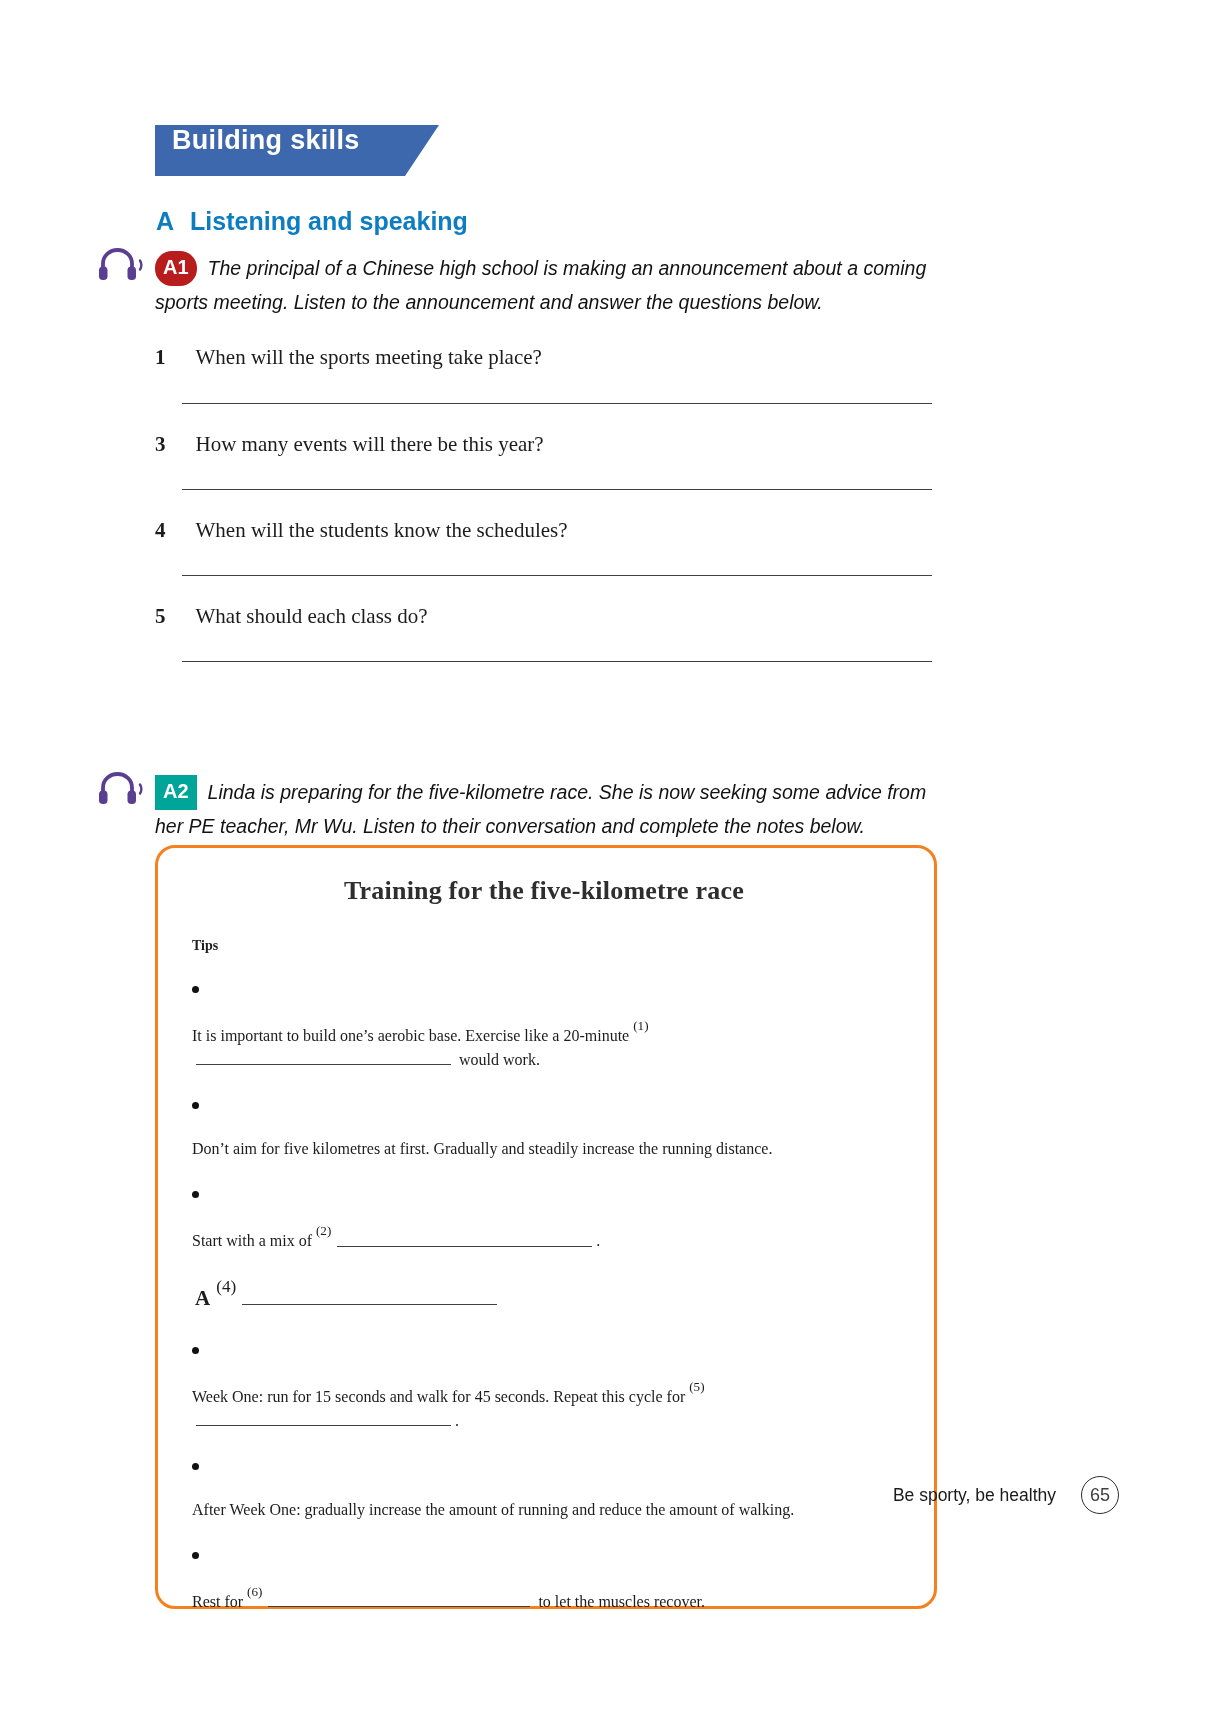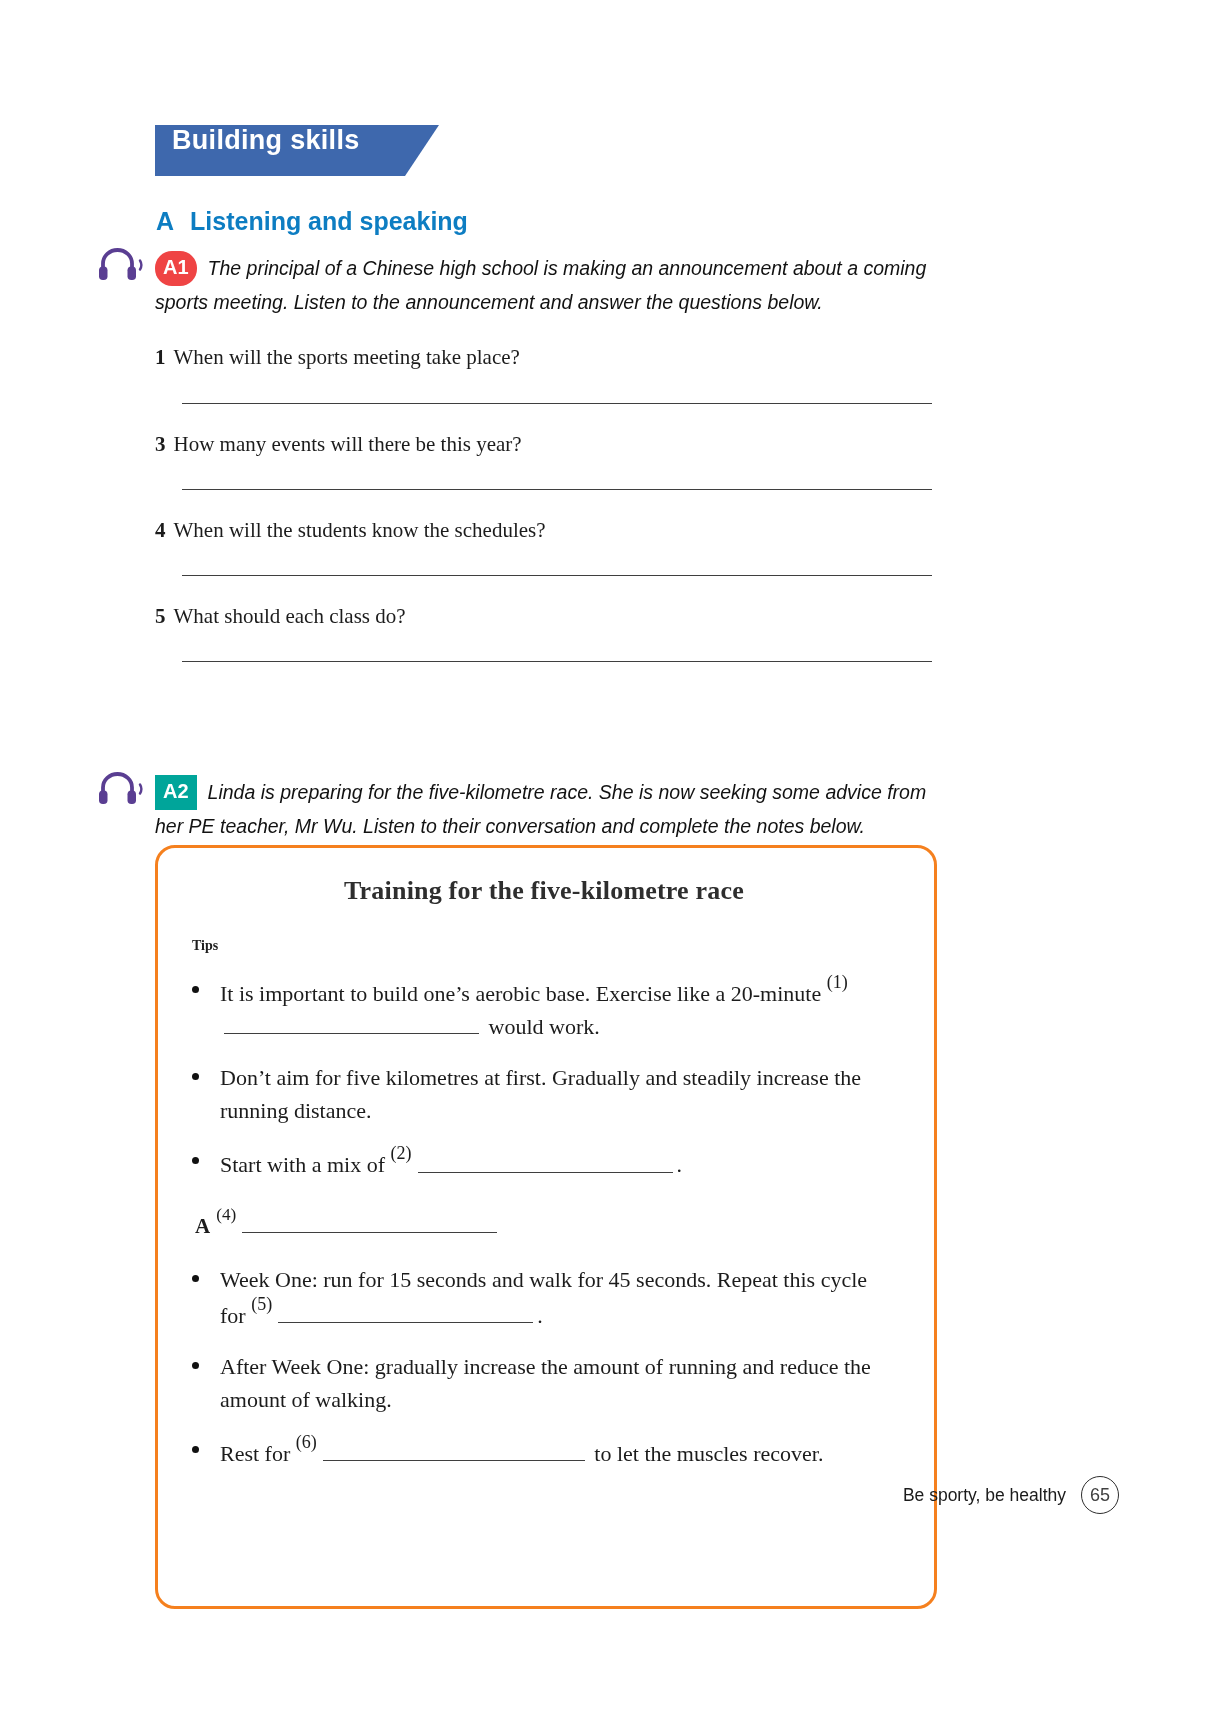--- a/index.html
+++ b/index.html
@@ -56,28 +56,28 @@
   }
   .badge {
     display: inline-block;
     font-style: normal; font-weight: bold;
     font-family: "Liberation Sans", sans-serif;
     font-size: 20px; color: #ffffff;
     padding: 1px 8px 3px;
     margin-right: 11px;
     transform: translateY(-1px);
   }
-  .badge-a1 { background: #ef4444; border-radius: 17px; }
+  .badge-a1 { background: #b91c1c; border-radius: 17px; }
   .badge-a2 { background: #00a59a; }
 
   
   .questions { margin-top: 6px; }
   .question { margin-top: 27px; font-size: 21px; line-height: 1.3; }
   .qnum { font-weight: bold; }
-  .qtext { margin-left: 8px; }
+  .qtext { margin-left: 30px; }
   .answer-line {
     margin: 30px 0 0 27px;
     width: 750px; height: 2px;
     border-bottom: 1.6px solid #3f3f3f;
   }
 
   
   .notes-box {
     position: absolute;
     top: 845px; left: 155px;
@@ -92,23 +92,23 @@
     font-weight: bold; font-size: 26px; color: #2e2e2e;
     letter-spacing: 0.2px;
     margin-top: 4px;
   }
   .tips-label {
     margin-top: 32px;
     font-weight: bold; font-size: 14px; color: #1f1f1f;
   }
   .tiplist { list-style: none; margin-top: 20px; }
   .tiplist li {
-    display: flex; gap: 21px;
+    display: flex; gap: 28px;
     margin-bottom: 18px;
-    font-size: 22px; line-height: 1.5;
+    font-size: 16px; line-height: 1.5; flex-direction: column;
   }
   .dot {
     flex: none;
     width: 7px; height: 7px; border-radius: 50%;
     background: #111; margin-top: 12px;
   }
   sup.bnum {
     font-size: 0.82em;
     position: relative; top: -5px;
     margin-right: 2px;
@@ -126,21 +126,21 @@
     font-size: 21px;
   }
   .a-line .a-label { font-weight: bold; margin-right: 6px; }
 
   
   .footer {
     position: absolute;
     top: 1476px; left: 0;
     width: 1207px;
     display: flex; justify-content: flex-end; align-items: center;
-    gap: 15px;
+    gap: 25px;
     padding-right: 88px;
   }
   .tagline {
     font-family: "Liberation Sans", sans-serif;
     font-size: 17.5px; color: #1b1b1b;
   }
   .page-circle {
     width: 38px; height: 38px;
     border: 1.7px solid #2e2e2e; border-radius: 50%;
     display: flex; align-items: center; justify-content: center;

